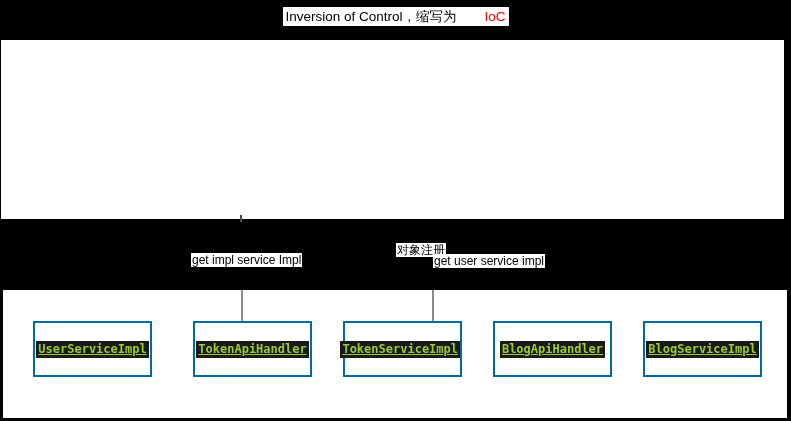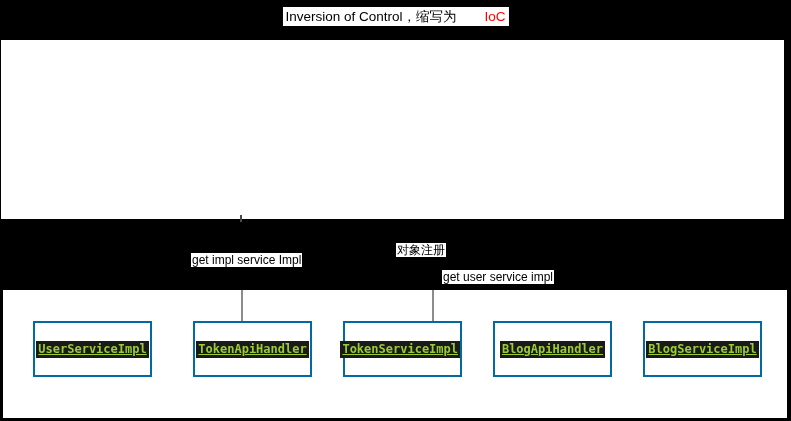--- a/index.html
+++ b/index.html
@@ -46,21 +46,21 @@
     position:absolute;
     background:#fff;
     color:#000;
     font-size:12px;
     line-height:14px;
     padding:0 1px;
     white-space:nowrap;
   }
   .edge-label.get-token{left:191px;top:253px;}
   .edge-label.obj-reg{left:396px;top:243px;}
-  .edge-label.get-user{left:442px;top:254px;margin-top:16px;}
+  .edge-label.get-user{left:433px;top:254px;}
 
   
   .bottom-section{
     position:absolute;
     left:3px;top:290px;
     width:784px;height:128px;
     background:#fff;
   }
 
   

